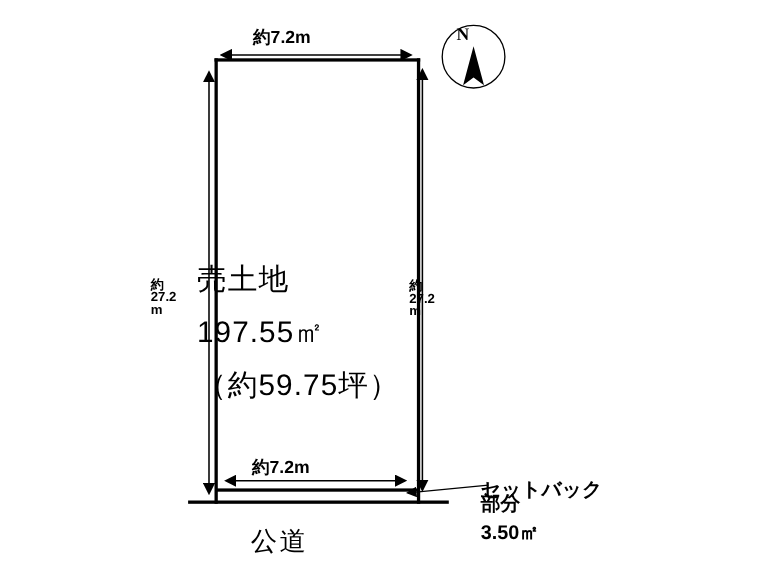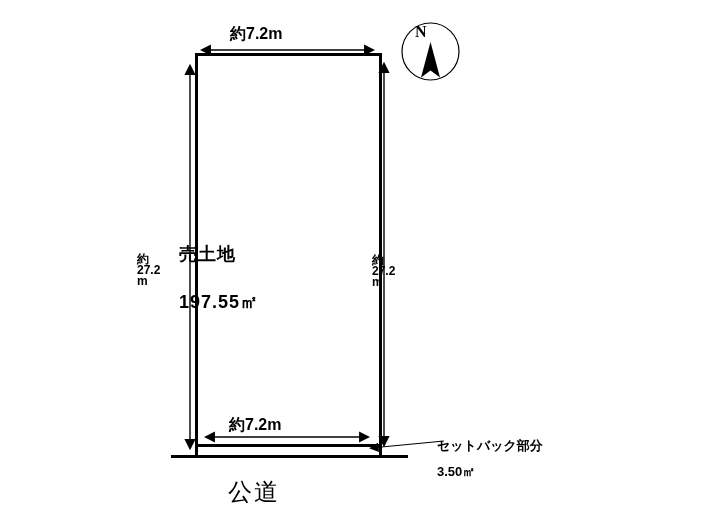--- a/index.html
+++ b/index.html
@@ -84,22 +84,22 @@
     top: 255px;
     width: 60px;
     font-size: 12px;
     font-weight: bold;
     line-height: 11px;
   }
   .area-block {
     left: 179px;
     top: 218px;
     width: 210px;
-    font-size: 18px;
-    font-weight: bold;
+    font-size: 27px;
+    font-weight: normal;
     line-height: 24px;
     letter-spacing: 1px;
   }
   .north-label {
     left: 415px;
     top: 23px;
     width: 30px;
     font-family: "Liberation Serif", "DejaVu Serif", serif;
     font-size: 16px;
     font-weight: bold;
@@ -109,21 +109,21 @@
     top: 476px;
     width: 100px;
     font-size: 24px;
     font-weight: normal;
     letter-spacing: 2px;
   }
   .setback-label {
     left: 437px;
     top: 426px;
     width: 120px;
-    font-size: 13px;
+    font-size: 18px;
     font-weight: bold;
     line-height: 13px;
   }
 </style>
 </head>
 <body>
 
 <div class="canvas">
 
   <div class="plot-rect"></div>
@@ -155,20 +155,21 @@
 27.2
 m</div>
 
   <div class="lbl right-dim">約
 27.2
 m</div>
 
   <div class="lbl area-block">
     <div>売土地</div>
     <div>197.55㎡</div>
+    <div>（約59.75坪）</div>
   </div>
 
   <div class="lbl bottom-dim">約7.2m</div>
 
   <div class="lbl setback-label">
     <div>セットバック部分</div>
     <div>3.50㎡</div>
   </div>
 
   <div class="lbl road-label">公道</div>

